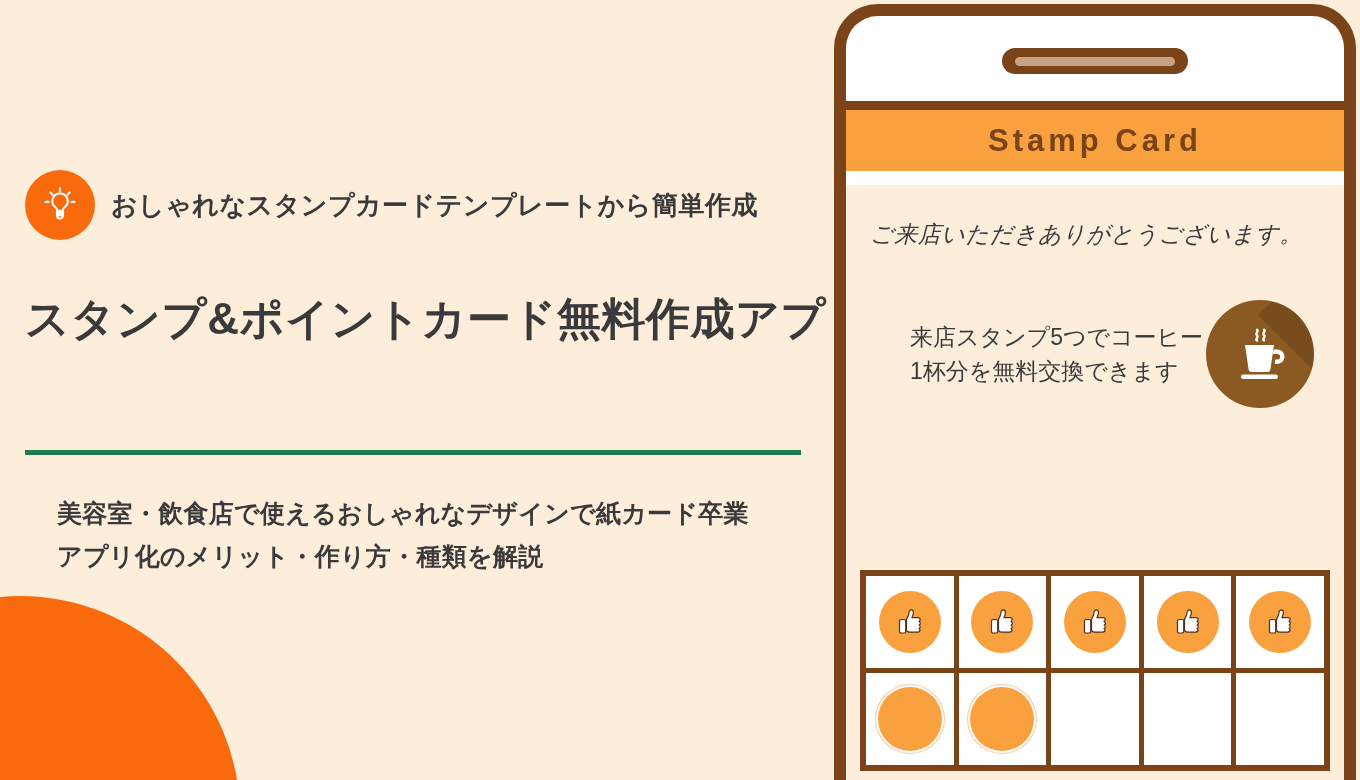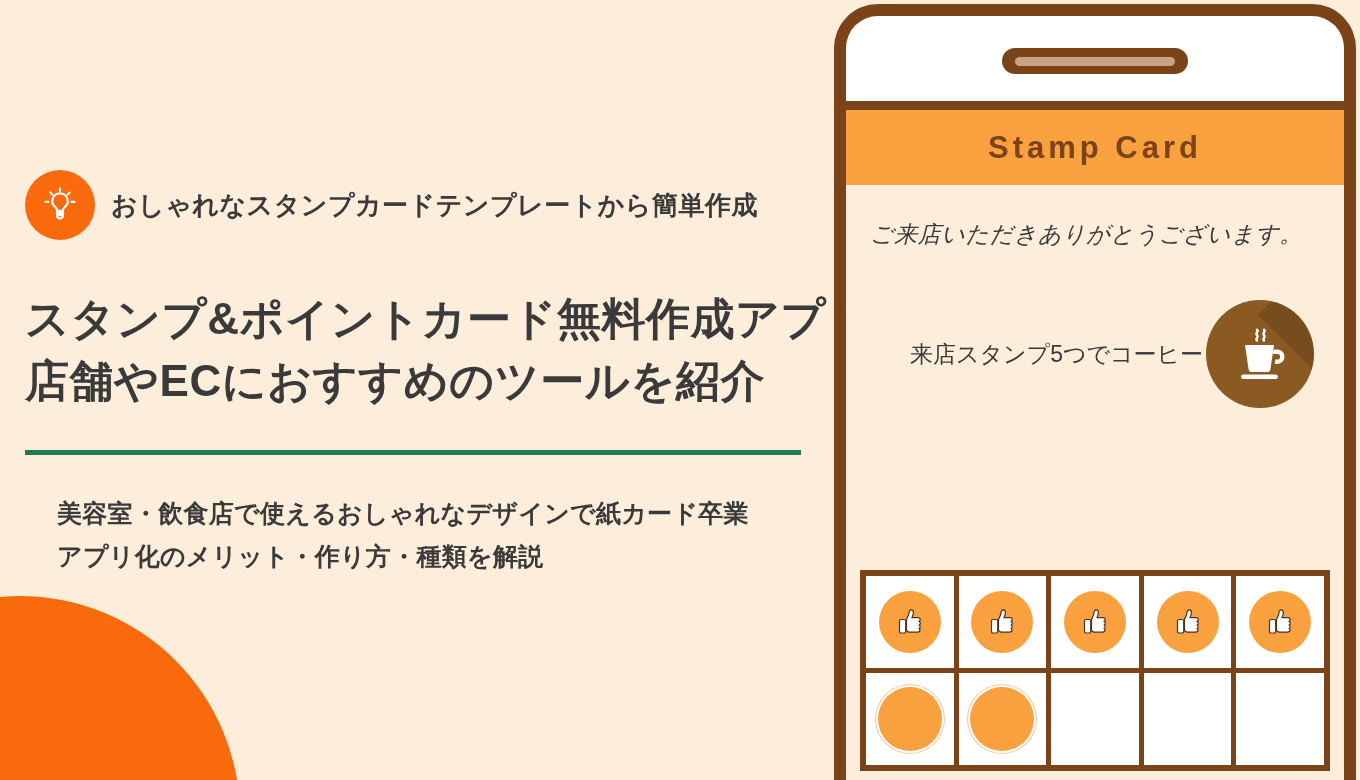--- a/index.html
+++ b/index.html
@@ -140,21 +140,21 @@
     height: 9px;
     border-radius: 5px;
     background: #C8A285;
   }
 
   #phone-header {
     position: absolute;
     left: 0;
     right: 0;
     top: 85px;
-    height: 84px;
+    height: 70px;
     background: #F9A03F;
     border-top: 9px solid #7A4318;
     box-sizing: border-box;
     display: flex;
     align-items: center;
     justify-content: center;
   }
   #phone-header-title {
     font-size: 31px;
     font-weight: 700;
@@ -283,21 +283,20 @@
           <path d="M19.2 30.1 h5.6 M19.2 32.3 h5.6"></path>
           <path d="M22 5.4 v3.1 M12.3 9.4 l2.1 2.2 M31.7 9.4 l-2.1 2.2 M7.6 18.9 h3.0 M36.4 18.9 h-3.0"></path>
         </g>
       </svg>
     </div>
     <div id="eyebrow-text">おしゃれなスタンプカードテンプレートから簡単作成</div>
   </div>
 
   <div id="headline">
     <div class="headline-line">スタンプ&amp;ポイントカード無料作成アプリ</div>
-    <div class="headline-line">店舗やECにおすすめのツールを紹介</div>
   </div>
 
   <div id="divider"></div>
 
   <div id="subcopy">
     <div class="subcopy-line">美容室・飲食店で使えるおしゃれなデザインで紙カード卒業</div>
     <div class="subcopy-line">アプリ化のメリット・作り方・種類を解説</div>
   </div>
 
 </div>
@@ -312,20 +311,21 @@
     <div id="phone-header-title">Stamp Card</div>
   </div>
 
   <div id="phone-screen">
 
     <div id="welcome-msg">ご来店いただきありがとうございます。</div>
 
     <div id="reward-row">
       <div id="reward-text">
         <div>来店スタンプ5つでコーヒー</div>
+        <div>1杯分を無料交換できます</div>
       </div>
       <div id="coffee-badge">
         <div id="coffee-shadow"></div>
         <div id="coffee-glyph">
           <svg width="72" height="72" viewBox="0 0 72 72" aria-hidden="true">
             <g fill="#FFFFFF">
               <path d="M21 27 h29 l-3.6 24.5 a3 3 0 0 1 -3 2.5 h-15.8 a3 3 0 0 1 -3 -2.5 z"></path>
               <path d="M49.5 31.5 h3.8 a7.2 7.2 0 0 1 0 14.4 h-2.6 l0.7 -4.4 h1.9 a2.8 2.8 0 0 0 0 -5.6 h-4.4 z"></path>
               <rect x="17" y="56.5" width="37" height="4.6" rx="2.3"></rect>
             </g>

